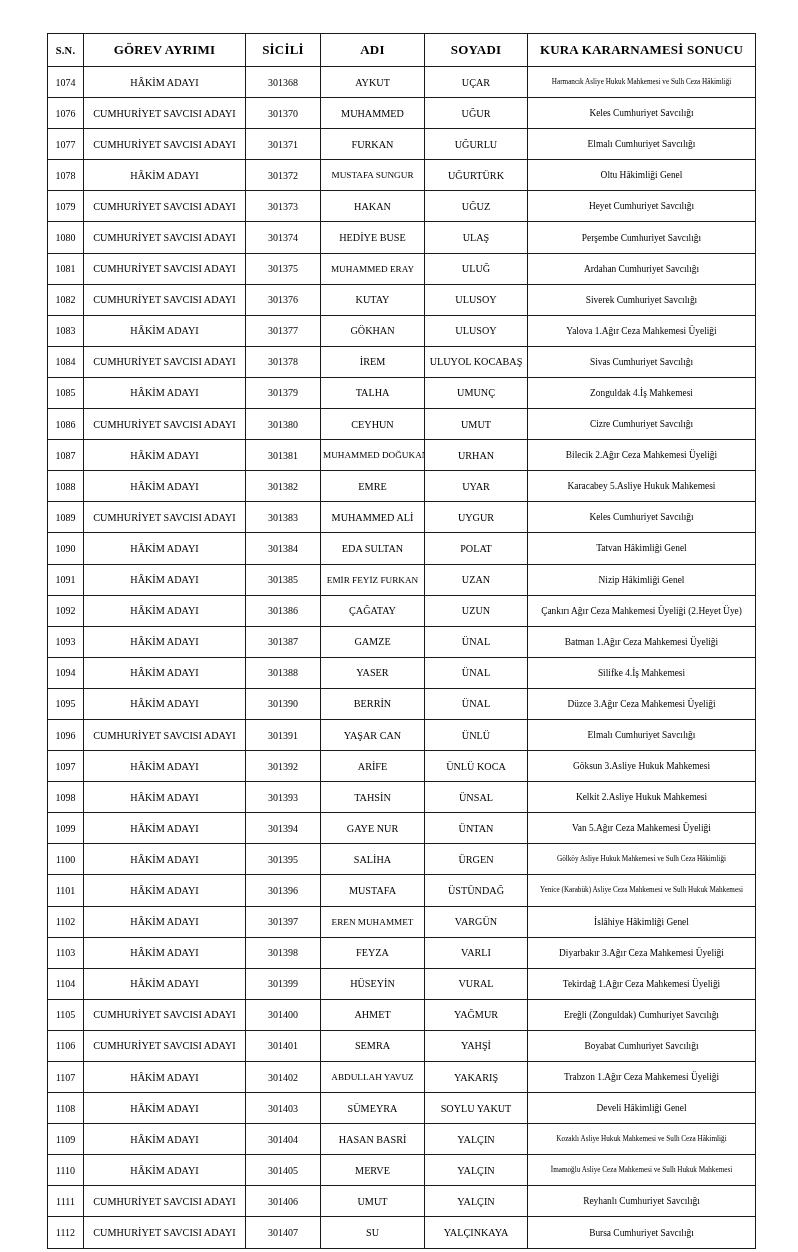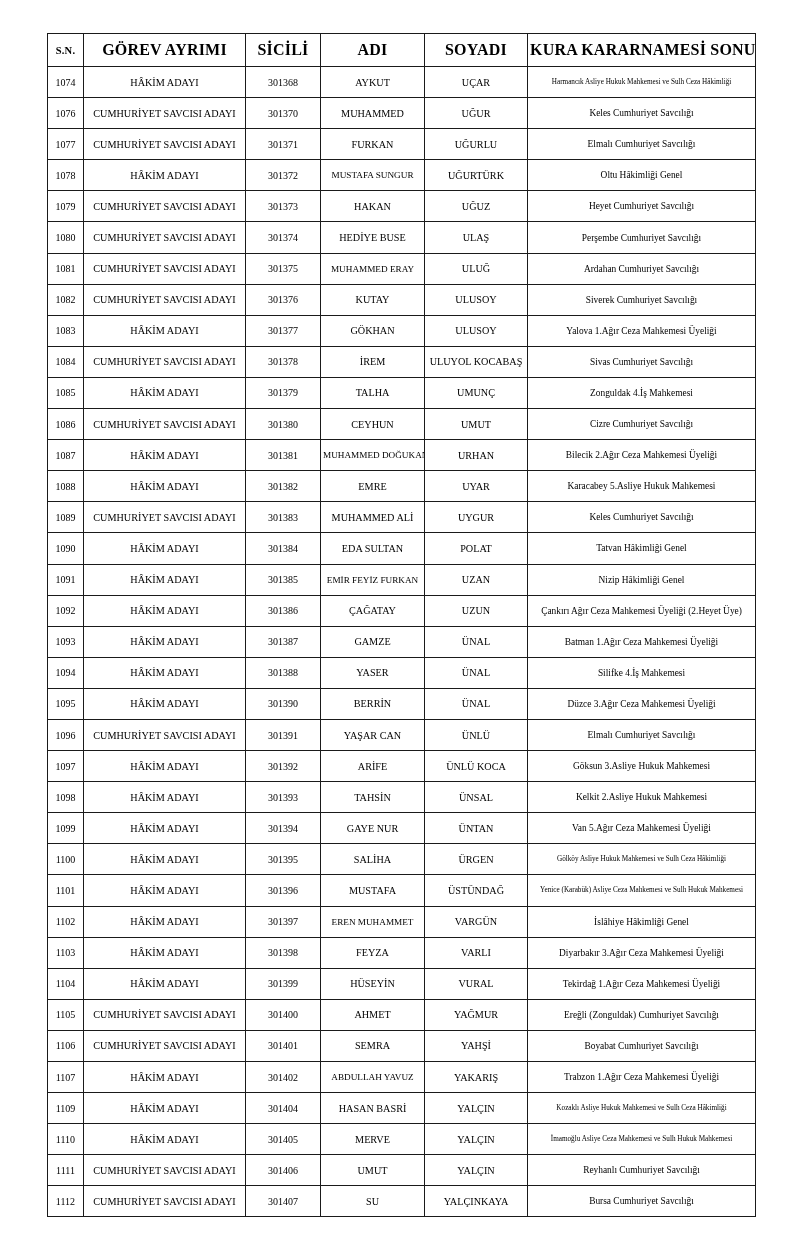--- a/index.html
+++ b/index.html
@@ -44,21 +44,21 @@
     border: 1px solid #1a1a1a;
     padding: 0 2px;
     text-align: center;
     vertical-align: middle;
     overflow: hidden;
     white-space: nowrap;
   }
   table.roster thead th {
     height: 32px;
     font-weight: bold;
-    font-size: 16px;
+    font-size: 13px;
     letter-spacing: 0.2px;
   }
   table.roster thead th.h-sn { font-size: 10.5px; }
   table.roster tbody td {
     height: 30.1px;
     font-size: 10.5px;
     font-weight: normal;
   }
   table.roster tbody td.sn       { font-size: 10px; }
   table.roster tbody td.gorev    { font-size: 10.2px; }
@@ -352,20 +352,28 @@
           </tr>
           <tr>
             <td class="sn">1107</td>
             <td class="gorev">HÂKİM ADAYI</td>
             <td class="sicil">301402</td>
             <td class="adi tight">ABDULLAH YAVUZ</td>
             <td class="soyadi">YAKARIŞ</td>
             <td class="sonuc">Trabzon 1.Ağır Ceza Mahkemesi Üyeliği</td>
           </tr>
           <tr>
+            <td class="sn">1108</td>
+            <td class="gorev">HÂKİM ADAYI</td>
+            <td class="sicil">301403</td>
+            <td class="adi">SÜMEYRA</td>
+            <td class="soyadi">SOYLU YAKUT</td>
+            <td class="sonuc">Develi Hâkimliği Genel</td>
+          </tr>
+          <tr>
             <td class="sn">1109</td>
             <td class="gorev">HÂKİM ADAYI</td>
             <td class="sicil">301404</td>
             <td class="adi">HASAN BASRİ</td>
             <td class="soyadi">YALÇIN</td>
             <td class="sonuc tiny">Kozaklı Asliye Hukuk Mahkemesi ve Sulh Ceza Hâkimliği</td>
           </tr>
           <tr>
             <td class="sn">1110</td>
             <td class="gorev">HÂKİM ADAYI</td>

